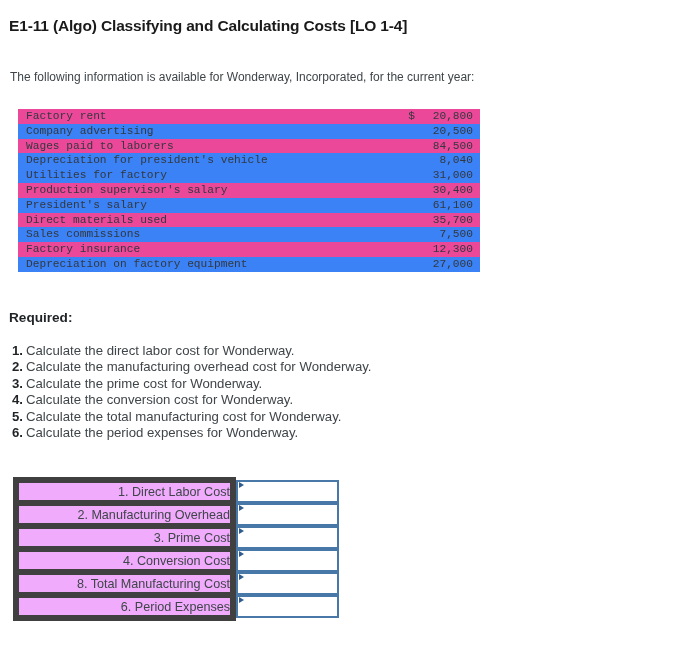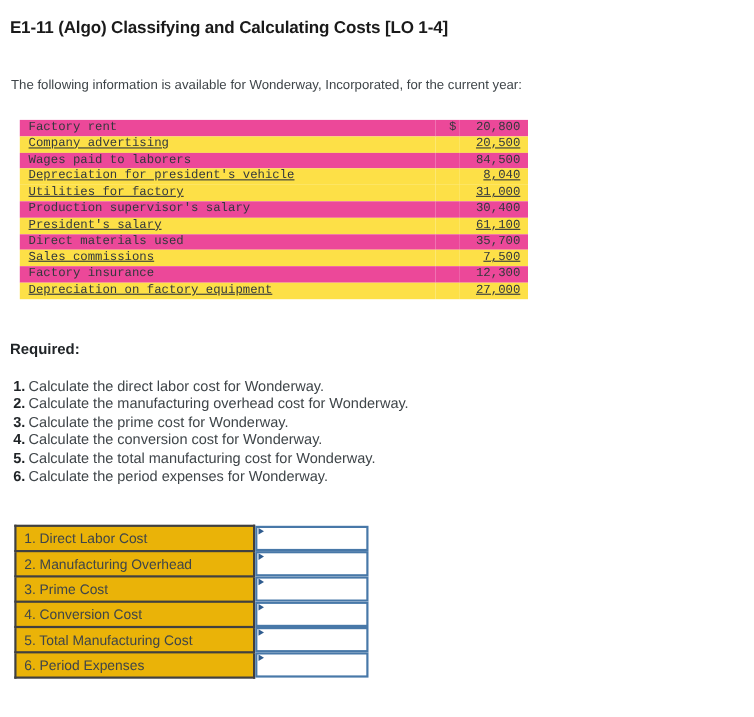--- a/index.html
+++ b/index.html
@@ -47,21 +47,21 @@
     position: absolute;
     left: 18px;
     top: 109px;
     width: 462px;
     border-collapse: collapse;
     font-family: "Liberation Mono", "DejaVu Sans Mono", monospace;
     font-size: 11.2px;
     color: #33383d;
   }
   .cost-table tr.odd-row { background: #ec4899; }
-  .cost-table tr.even-row { background: #fde047; text-decoration: underline; }
+  .cost-table tr.even-row { background: #3b82f6; }
   .cost-table td {
     padding: 0;
     height: 14.8px;
     line-height: 14.8px;
     vertical-align: middle;
     white-space: nowrap;
   }
   .cost-table td.label-cell {
     padding-left: 8px;
     text-align: left;
@@ -109,27 +109,28 @@
   
   .answer-table {
     position: absolute;
     left: 13px;
     top: 477px;
     border-collapse: collapse;
   }
   .answer-table td.ans-label {
     width: 217px;
     height: 23px;
-    border: 2px solid #404040;
+    border: 6px solid #404040;
     padding: 0 0 0 7px;
     font-size: 12.6px;
     color: #3f4549;
     white-space: nowrap;
     vertical-align: middle;
-    background: #eab308;
+    background: #f0abfc;
+    text-align: right;
   }
   .answer-table td.ans-input-cell {
     width: 103px;
     height: 23px;
     padding: 0;
     border: none;
     vertical-align: middle;
   }
   .ans-input-wrap {
     position: relative;
@@ -275,21 +276,21 @@
         <tr>
           <td class="ans-label">4. Conversion Cost</td>
           <td class="ans-input-cell">
             <div class="ans-input-wrap">
               <input class="ans-input" type="text" style="">
               <div class="marker-icon"></div>
             </div>
           </td>
         </tr>
         <tr>
-          <td class="ans-label">5. Total Manufacturing Cost</td>
+          <td class="ans-label">8. Total Manufacturing Cost</td>
           <td class="ans-input-cell">
             <div class="ans-input-wrap">
               <input class="ans-input" type="text" style="">
               <div class="marker-icon"></div>
             </div>
           </td>
         </tr>
         <tr>
           <td class="ans-label">6. Period Expenses</td>
           <td class="ans-input-cell">

